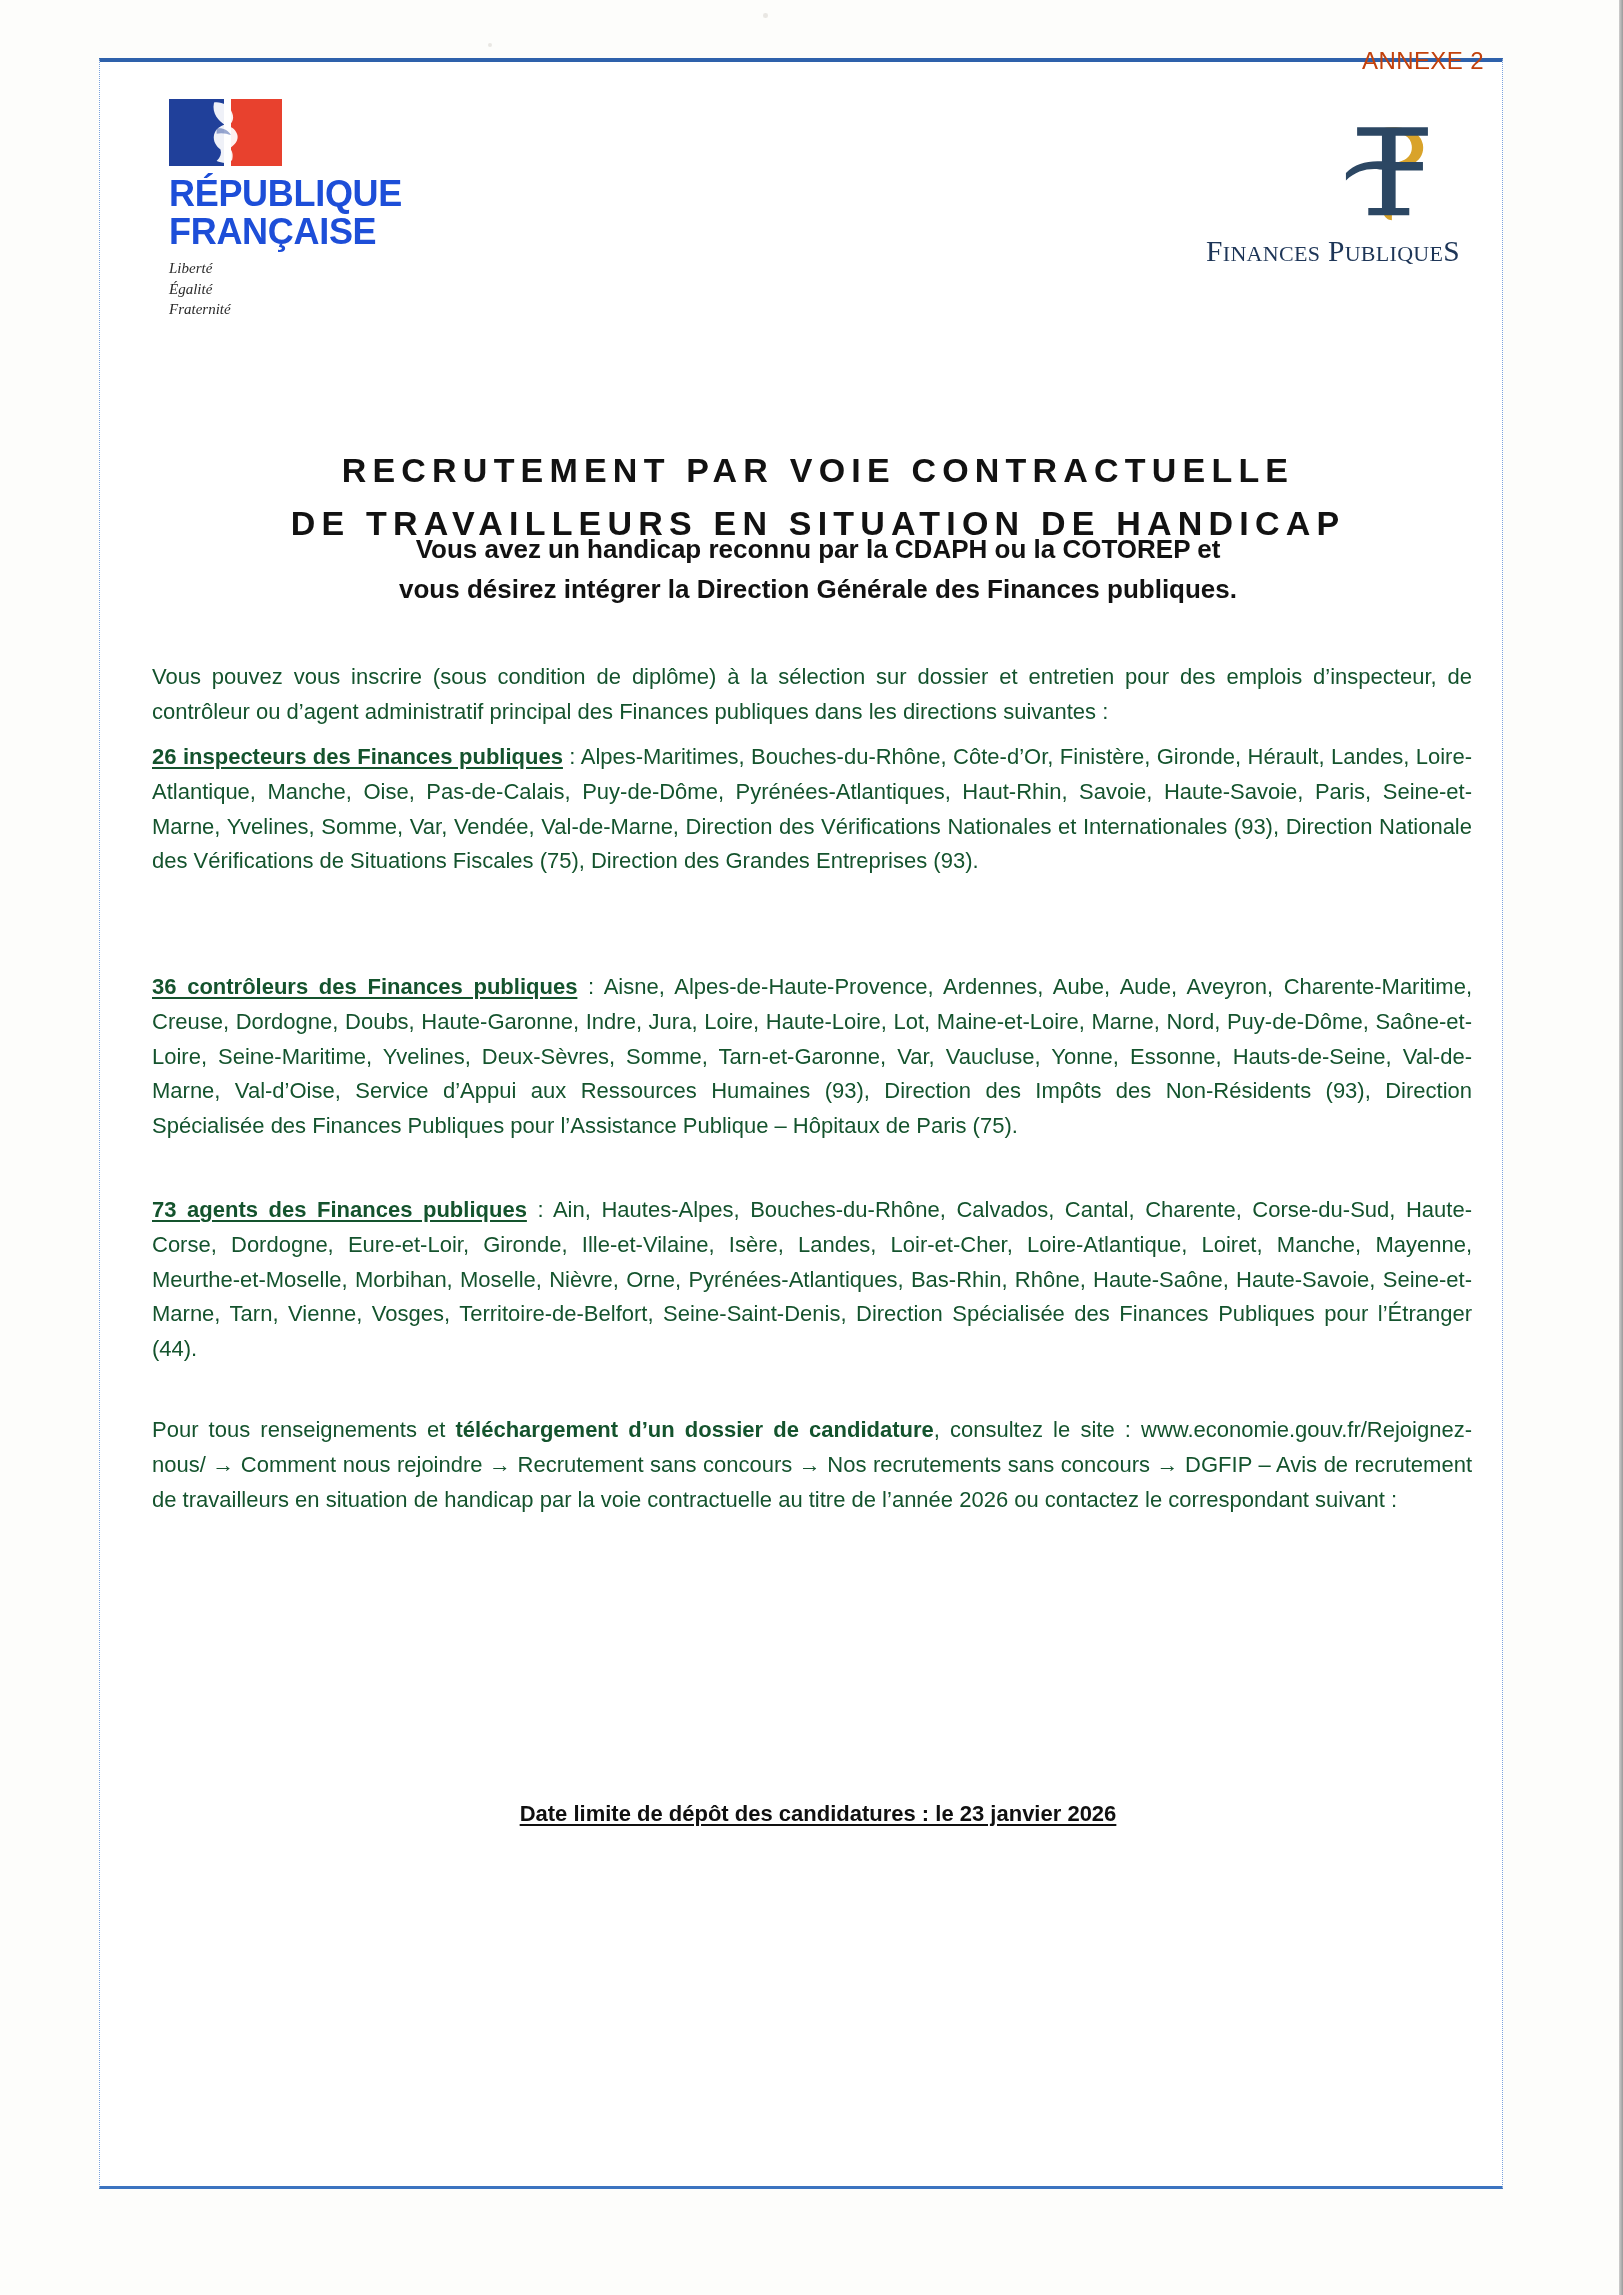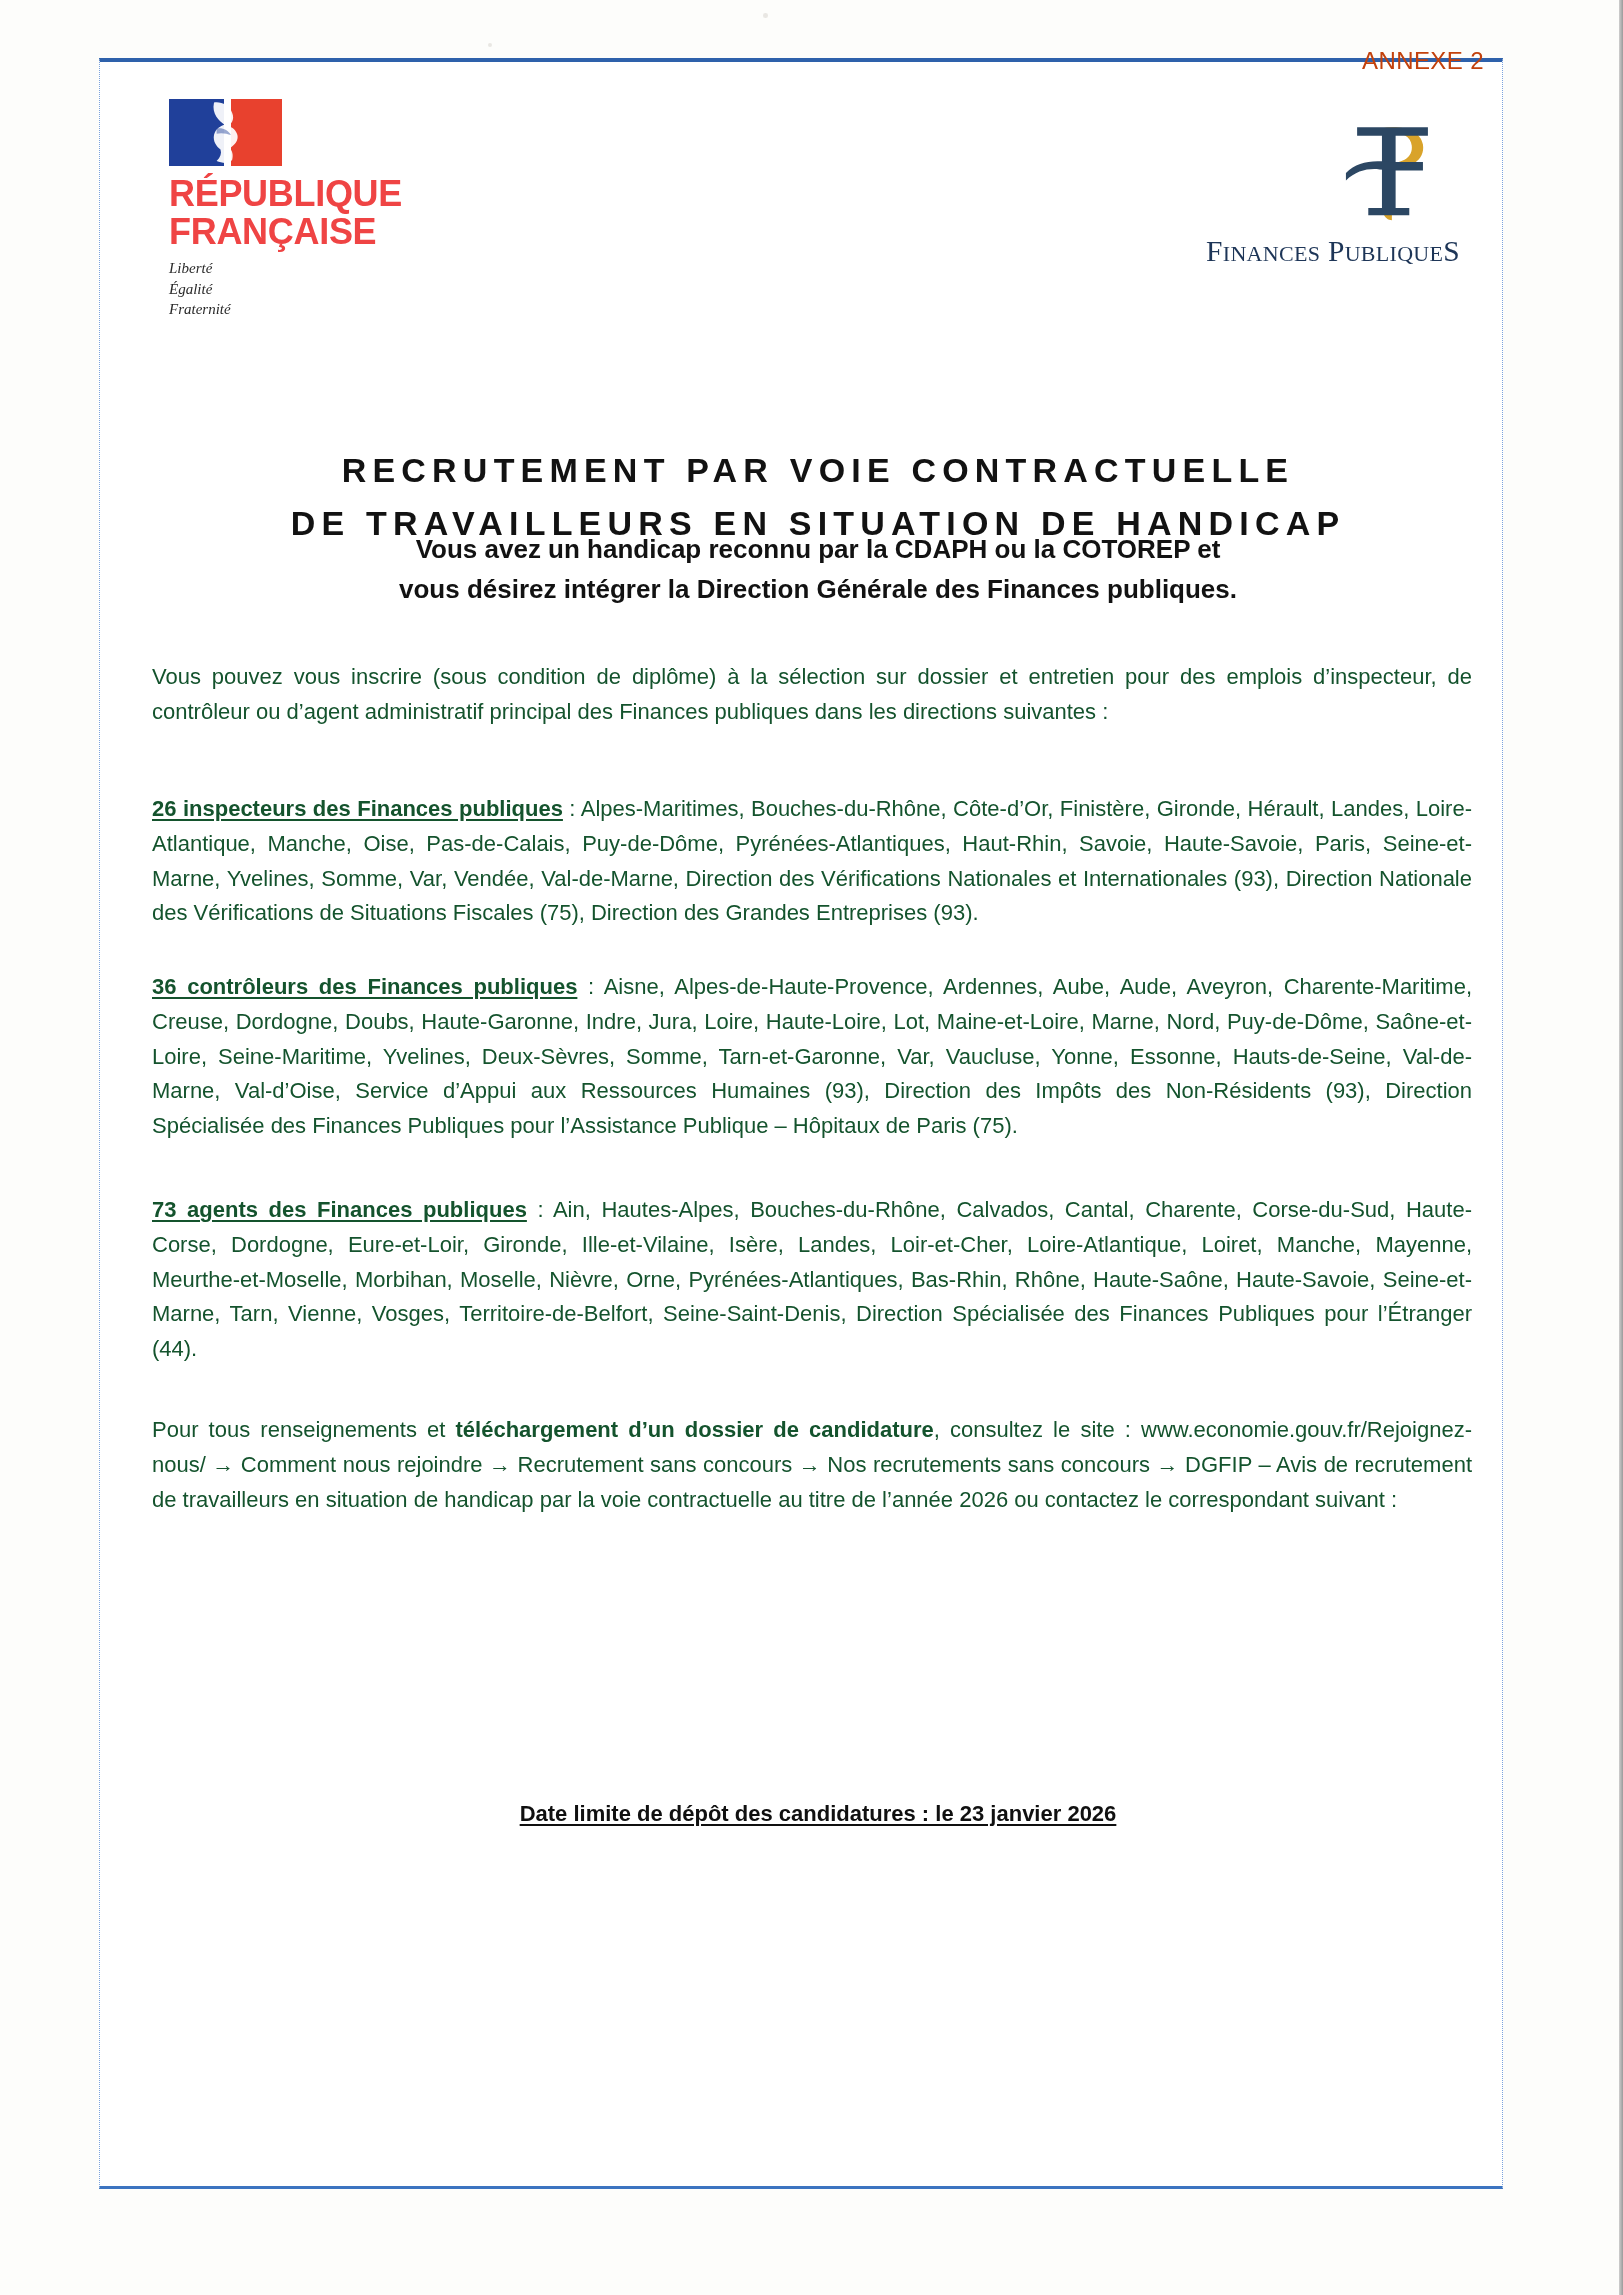--- a/index.html
+++ b/index.html
@@ -91,21 +91,21 @@
     position: absolute;
     left: 41px; top: 1.3px;
     width: 34px; height: 65px;
   }
   .rf-name {
     margin-top: 9.2px;
     font-size: 36px;
     font-weight: bold;
     line-height: 1.04;
     letter-spacing: -0.3px;
-    color: #ef4444;
+    color: #1d4ed8;
   }
   .rf-motto {
     margin-top: 7.9px;
     font-family: "Liberation Serif", serif;
     font-style: italic;
     font-size: 15px;
     line-height: 1.38;
     color: #2a2a2a;
   }
 
@@ -159,21 +159,21 @@
   .para {
     position: absolute;
     left: 152px;
     width: 1320px;
     font-size: 22px;
     line-height: 1.58;
     color: #14532d;
     text-align: justify;
   }
   .para.p-intro   { top: 660px; }
-  .para.p-insp    { top: 792px; }
+  .para.p-insp    { top: 740px; }
   .para.p-ctrl    { top: 970px; }
   .para.p-agents  { top: 1193px; }
   .para.p-contact { top: 1413px; text-align: justify; }
 
   .lead {
     font-weight: bold;
     text-decoration: underline;
     text-underline-offset: 2.6px;
   }
   .b { font-weight: bold; }

